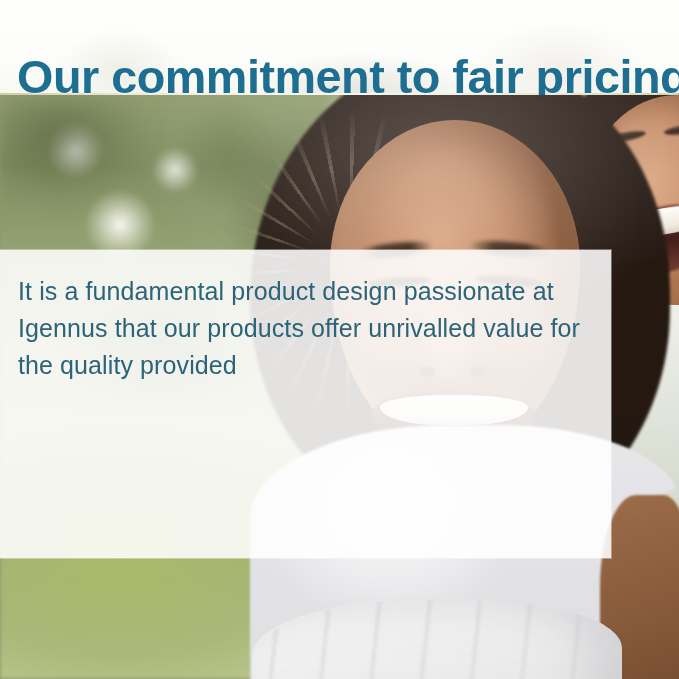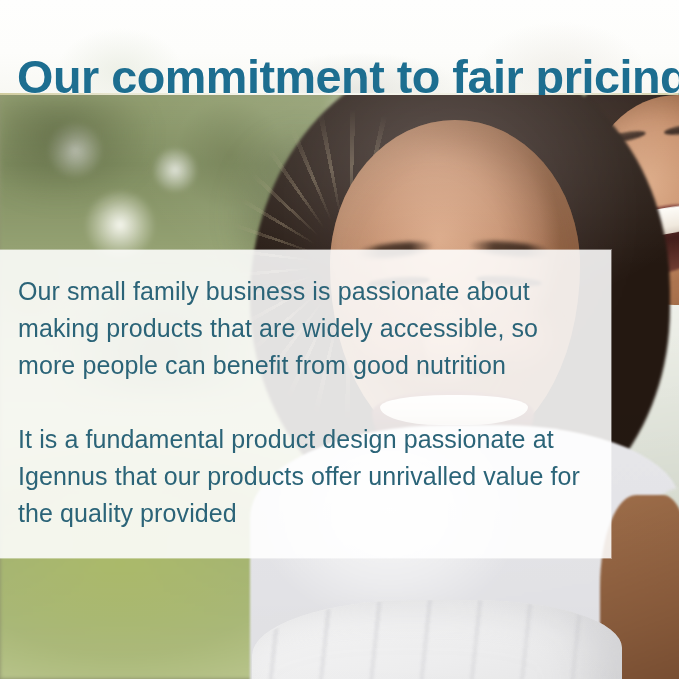--- a/index.html
+++ b/index.html
@@ -413,18 +413,17 @@
     <div class="child-sleeve"></div>
     <div class="arm"></div>
     <div class="skirt"></div>
     <div class="skirt-folds"></div>
 
     <div class="photo-grade"></div>
   </div>
 
   <div class="copy-panel">
     <div class="copy-inner">
-      <p class="copy-para">Our small family business is passionate about making products that are widely accessible, so more people can benefit from good nutrition</p>
       <p class="copy-para">It is a fundamental product design passionate at Igennus that our products offer unrivalled value for the quality provided</p>
     </div>
   </div>
 
 </div>
 
 </body></html>

